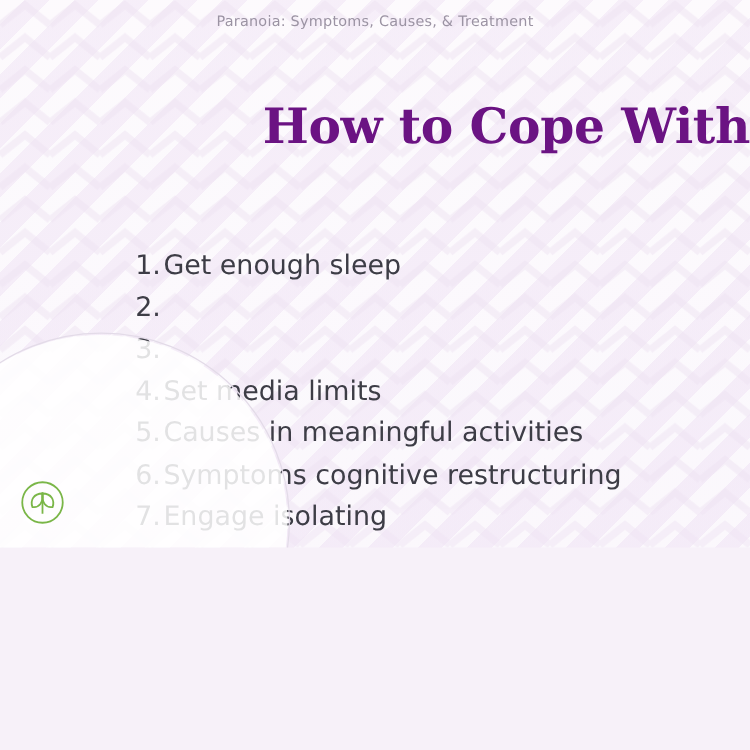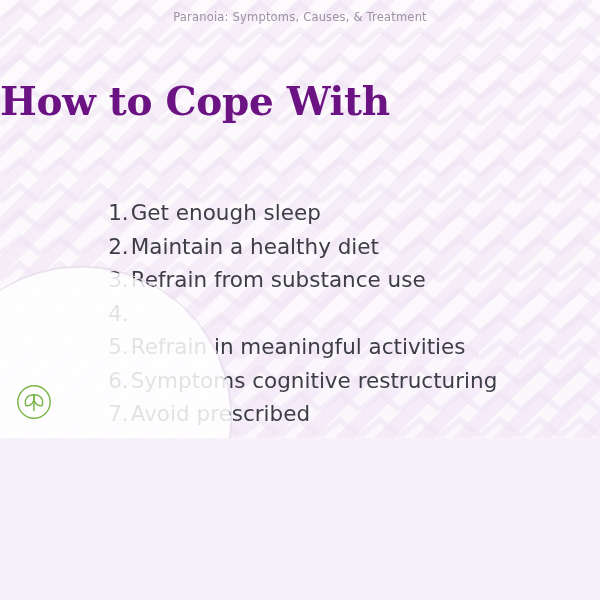--- a/index.html
+++ b/index.html
@@ -43,21 +43,21 @@
     font-size: 11.5px;
     color: #9b93a3;
     letter-spacing: 0.2px;
     font-family: "DejaVu Sans", sans-serif;
   }
   .title {
     position: absolute;
     top: 76px;
     left: 0;
     right: 0;
-    text-align: left;
+    text-align: right;
     color: #6b1383;
     font-family: "DejaVu Serif", serif;
     font-weight: bold;
     font-size: 39px;
     line-height: 1.3;
     letter-spacing: -0.3px;
   }
   .title .line {
     display: block;
   }
@@ -140,40 +140,39 @@
   </div>
 
   <div class="list-wrap">
     <ol class="steps">
       <li>
         <span class="num">1.</span>
         <span class="txt">Get enough sleep</span>
       </li>
       <li>
         <span class="num">2.</span>
-        <span class="txt">Maintain a healthy diet</span>
       </li>
       <li>
         <span class="num">3.</span>
-        <span class="txt">Refrain from substance use</span>
       </li>
       <li>
         <span class="num">4.</span>
+        <span class="txt">Set media limits</span>
       </li>
       <li>
         <span class="num">5.</span>
-        <span class="txt">Refrain in meaningful activities</span>
+        <span class="txt">Causes in meaningful activities</span>
       </li>
       <li>
         <span class="num">6.</span>
         <span class="txt">Symptoms cognitive restructuring</span>
       </li>
       <li>
         <span class="num">7.</span>
-        <span class="txt">Avoid prescribed</span>
+        <span class="txt">Engage isolating</span>
       </li>
       <li>
         <span class="num">8.</span>
       </li>
     </ol>
   </div>
 
   <div class="footer-arc"></div>
   <div class="footer-arc-line"></div>
 

